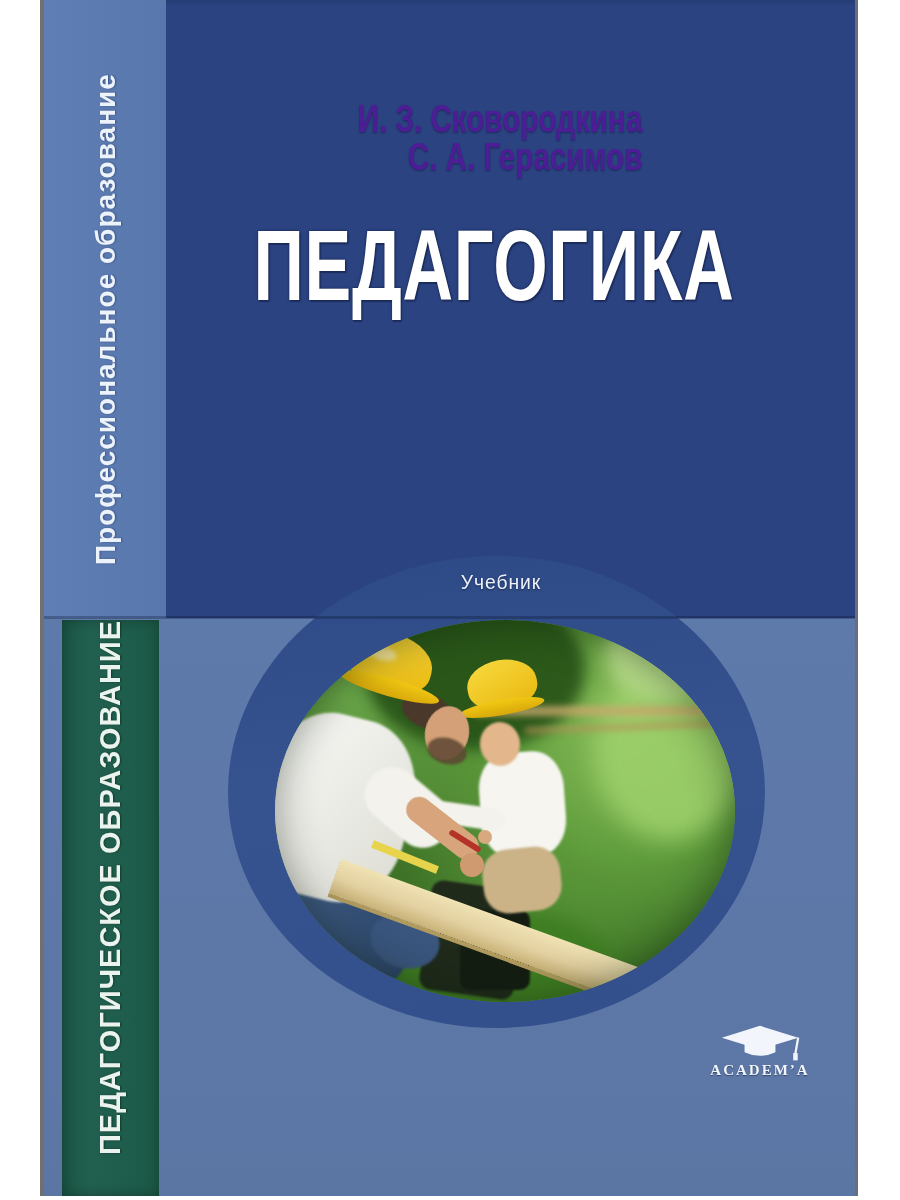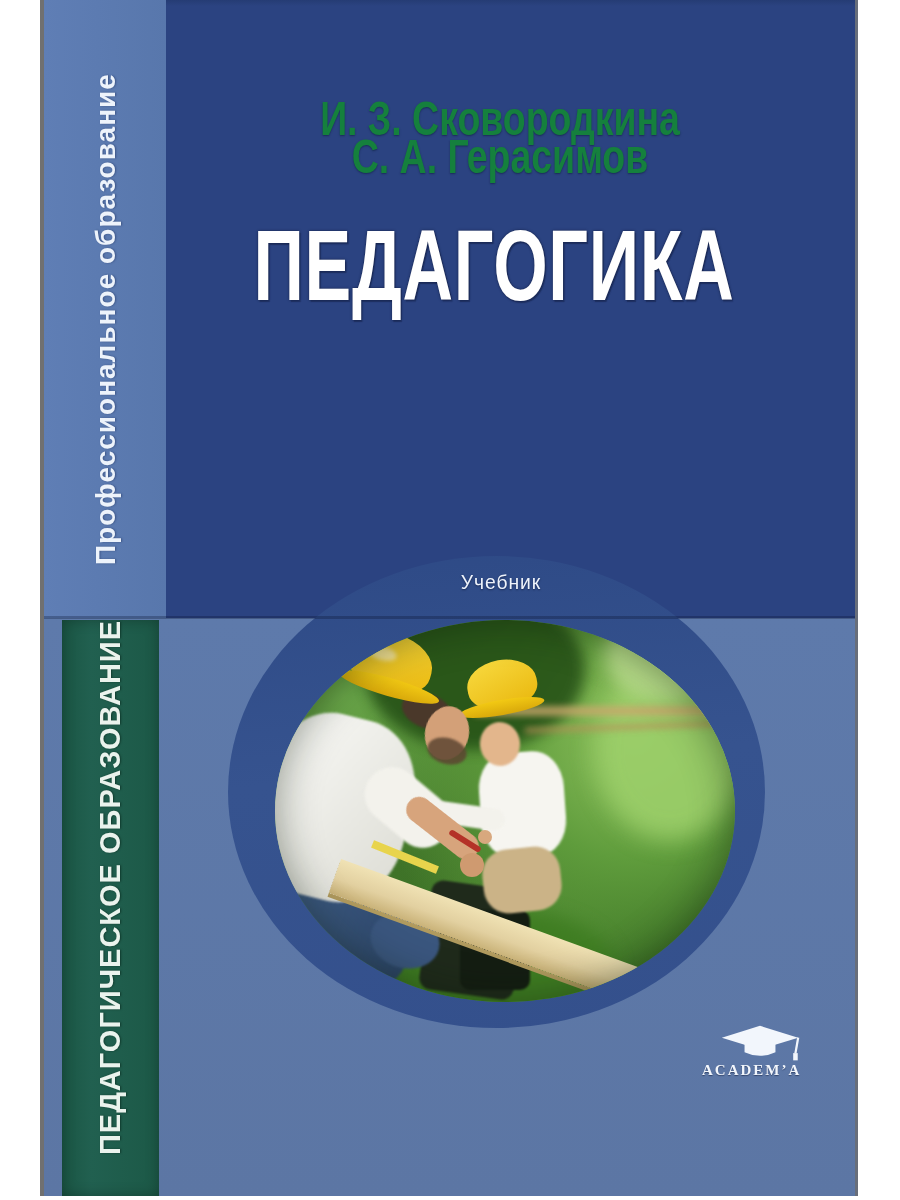--- a/index.html
+++ b/index.html
@@ -28,21 +28,21 @@
           color:#edf3fb;font-size:28px;font-weight:bold;letter-spacing:1px;
           text-shadow:0 1px 2px rgba(20,35,80,.45);}
   .green-text{position:absolute;left:0;top:22px;width:100%;height:490px;
           color:#eaf3ed;font-size:29px;font-weight:bold;letter-spacing:1px;
           text-shadow:0 1px 2px rgba(0,25,15,.5);}
   .halo{position:absolute;left:184px;top:556px;width:537px;height:472px;border-radius:50%;
           background:linear-gradient(175deg,#2e4a86,#36538f 45%,#34508c);z-index:3;}
   .divider{position:absolute;left:0;top:616px;width:100%;height:3px;
           background:rgba(10,20,50,.30);z-index:4;}
   .authors{position:absolute;left:456px;top:100px;transform:translateX(-50%);z-index:6;
-          text-align:center;color:#15803d;font-size:48px;font-weight:bold;line-height:38px;
+          text-align:right;color:#4c1d95;font-size:38px;font-weight:bold;line-height:38px;
           text-shadow:0 1px 2px rgba(10,20,50,.5);}
   .authors .author{transform:scaleX(.78);transform-origin:center;white-space:nowrap;}
   .title{position:absolute;left:450px;top:213px;transform:translateX(-50%) scaleX(.70);
           transform-origin:center;margin:0;z-index:6;white-space:nowrap;
           color:#ffffff;font-size:100px;font-weight:bold;line-height:104px;letter-spacing:1px;
           text-shadow:0 0 3px rgba(15,25,60,.9),2px 2px 1px rgba(15,25,60,.4);}
   .uchebnik{position:absolute;left:457px;top:570px;transform:translateX(-50%) scaleX(.92);
           z-index:6;color:#eef3fb;font-size:21px;letter-spacing:1px;
           text-shadow:0 1px 2px rgba(10,20,50,.6);}
   .photo{position:absolute;left:231px;top:620px;width:460px;height:382px;border-radius:50%;
@@ -108,21 +108,21 @@
   .ph-face{left:150px;top:86px;width:44px;height:54px;border-radius:50%;
           background:#d3a078;transform:rotate(12deg);filter:blur(.5px);}
   .ph-beard{left:152px;top:118px;width:40px;height:26px;border-radius:50%;
           background:#5d4632;opacity:.85;transform:rotate(15deg);filter:blur(1px);}
   .ph-hat{left:74px;top:14px;width:84px;height:56px;border-radius:50% 50% 40% 40%;
           background:linear-gradient(160deg,#f8da40,#e9b70d);transform:rotate(16deg);}
   .ph-brim{left:62px;top:58px;width:104px;height:18px;border-radius:50%;
           background:linear-gradient(180deg,#f2c914,#d8a80a);transform:rotate(16deg);}
   .ph-hat-hl{left:92px;top:26px;width:30px;height:14px;border-radius:50%;
           background:#fff;opacity:.5;transform:rotate(16deg);filter:blur(2px);}
-  .logo{position:absolute;left:658px;top:1024px;width:116px;z-index:6;}
+  .logo{position:absolute;left:658px;top:1024px;width:116px;z-index:6;text-align:center;}
   .logo svg{display:block;margin:0 auto;}
   .logo-text{color:#f2f6fc;font-family:"Liberation Serif",serif;font-weight:bold;
           font-size:15px;letter-spacing:2px;white-space:nowrap;margin-top:-2px;
           text-shadow:0 1px 1px rgba(10,20,50,.5);}
 </style>
 </head>
 <body>
 
 <div class="stage">
   <div class="edge-left"></div>

